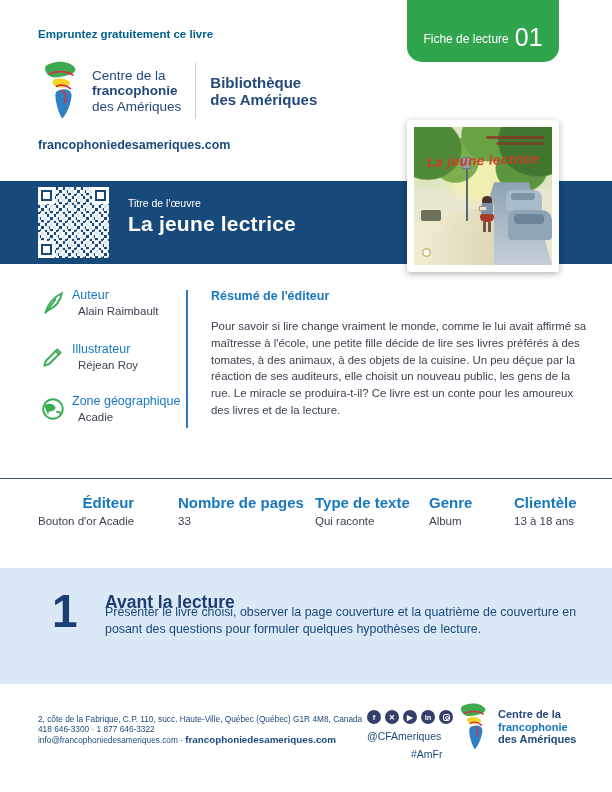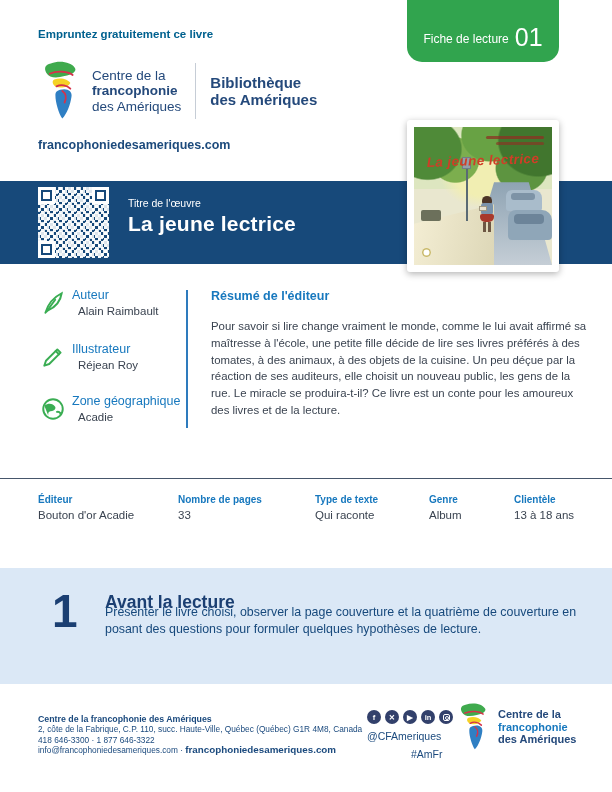--- a/index.html
+++ b/index.html
@@ -80,21 +80,21 @@
   .detail-value { margin-left:38px; color:#3a4350; font-size:11.5px; margin-top:3px; }
   .v-divider { position:absolute; left:186px; top:290px; width:1.5px; height:138px; background:#2e7bbd; }
   .summary-title { position:absolute; left:211px; top:289px; color:#1778be; font-weight:bold; font-size:12.5px; }
   .summary-text { position:absolute; left:211px; top:318px; width:376px; color:#3a4350;
       font-size:11.4px; line-height:16.8px; }
 
   
   .hr { position:absolute; left:0; top:478px; width:612px; height:1px; background:#46566b; }
   .meta-col { position:absolute; top:494px; }
   .m1 { left:38px; } .m2 { left:178px; } .m3 { left:315px; } .m4 { left:429px; } .m5 { left:514px; }
-  .meta-label { color:#1778be; font-weight:bold; font-size:10px; }
+  .meta-label { color:#1778be; font-weight:bold; font-size:15px;text-align:right; }
   .meta-value { color:#3a4350; font-size:11.5px; margin-top:4px; }
 
   
   .activity { position:absolute; left:0; top:568px; width:612px; height:116px; background:#dbe8f6; }
   .act-num { position:absolute; left:52px; top:20px; color:#1b3f72; font-size:46px; font-weight:bold; line-height:1; }
   .act-title { position:absolute; left:105px; top:24px; color:#1b3f72; font-size:17.5px; font-weight:bold; }
   .act-text { position:absolute; left:105px; top:36px; width:482px; color:#17497c;
       font-size:12.4px; font-weight:500; line-height:17px; }
 
   
@@ -247,21 +247,20 @@
     <div class="meta-value">13 à 18 ans</div>
   </div>
 
   <div class="activity">
     <div class="act-num">1</div>
     <div class="act-title">Avant la lecture</div>
     <div class="act-text">Présenter le livre choisi, observer la page couverture et la quatrième de couverture en posant des questions pour formuler quelques hypothèses de lecture.</div>
   </div>
 
   <div class="f-addr">
-    <div class="name">Centre de la francophonie des Amériques</div>
     <div>2, côte de la Fabrique, C.P. 110, succ. Haute-Ville, Québec (Québec)  G1R 4M8, Canada</div>
     <div>418 646-3300 · 1 877 646-3322</div>
     <div>
       <span>info@francophoniedesameriques.com</span><span> · </span><span class="site">francophoniedesameriques.com</span>
     </div>
   </div>
 
   <div class="socials">
     <span class="soc">f</span>
     <span class="soc">✕</span>

